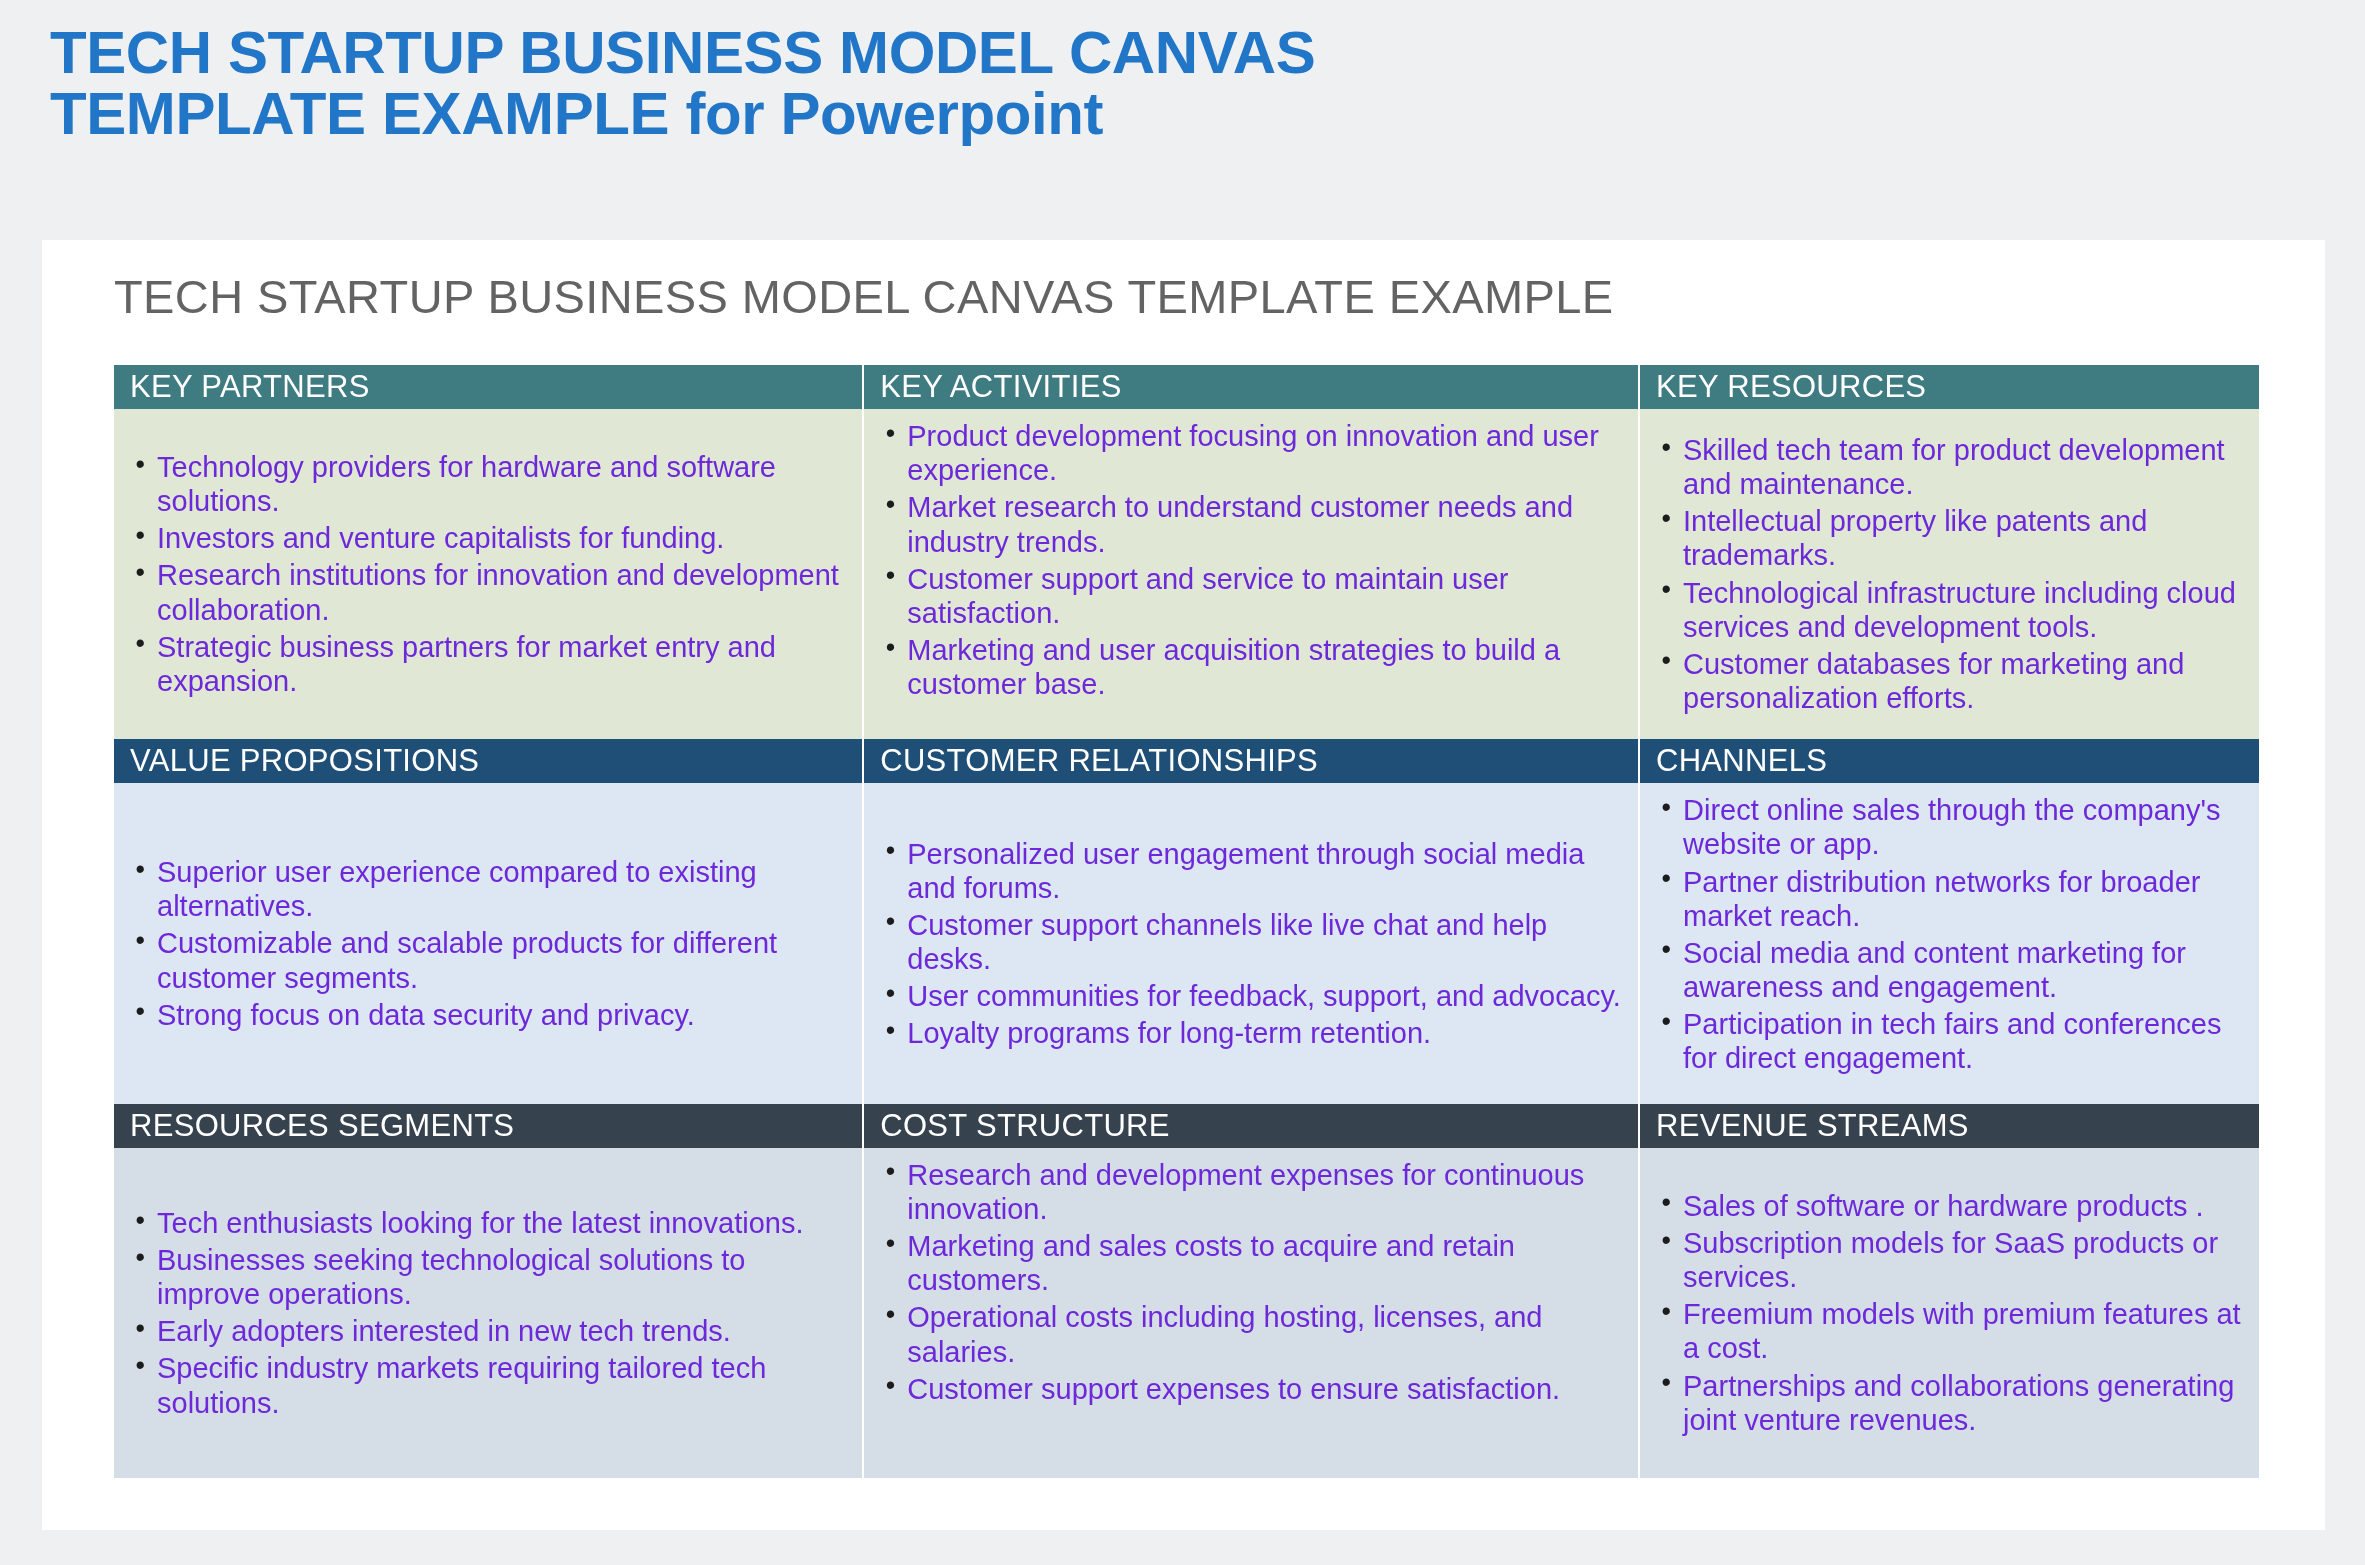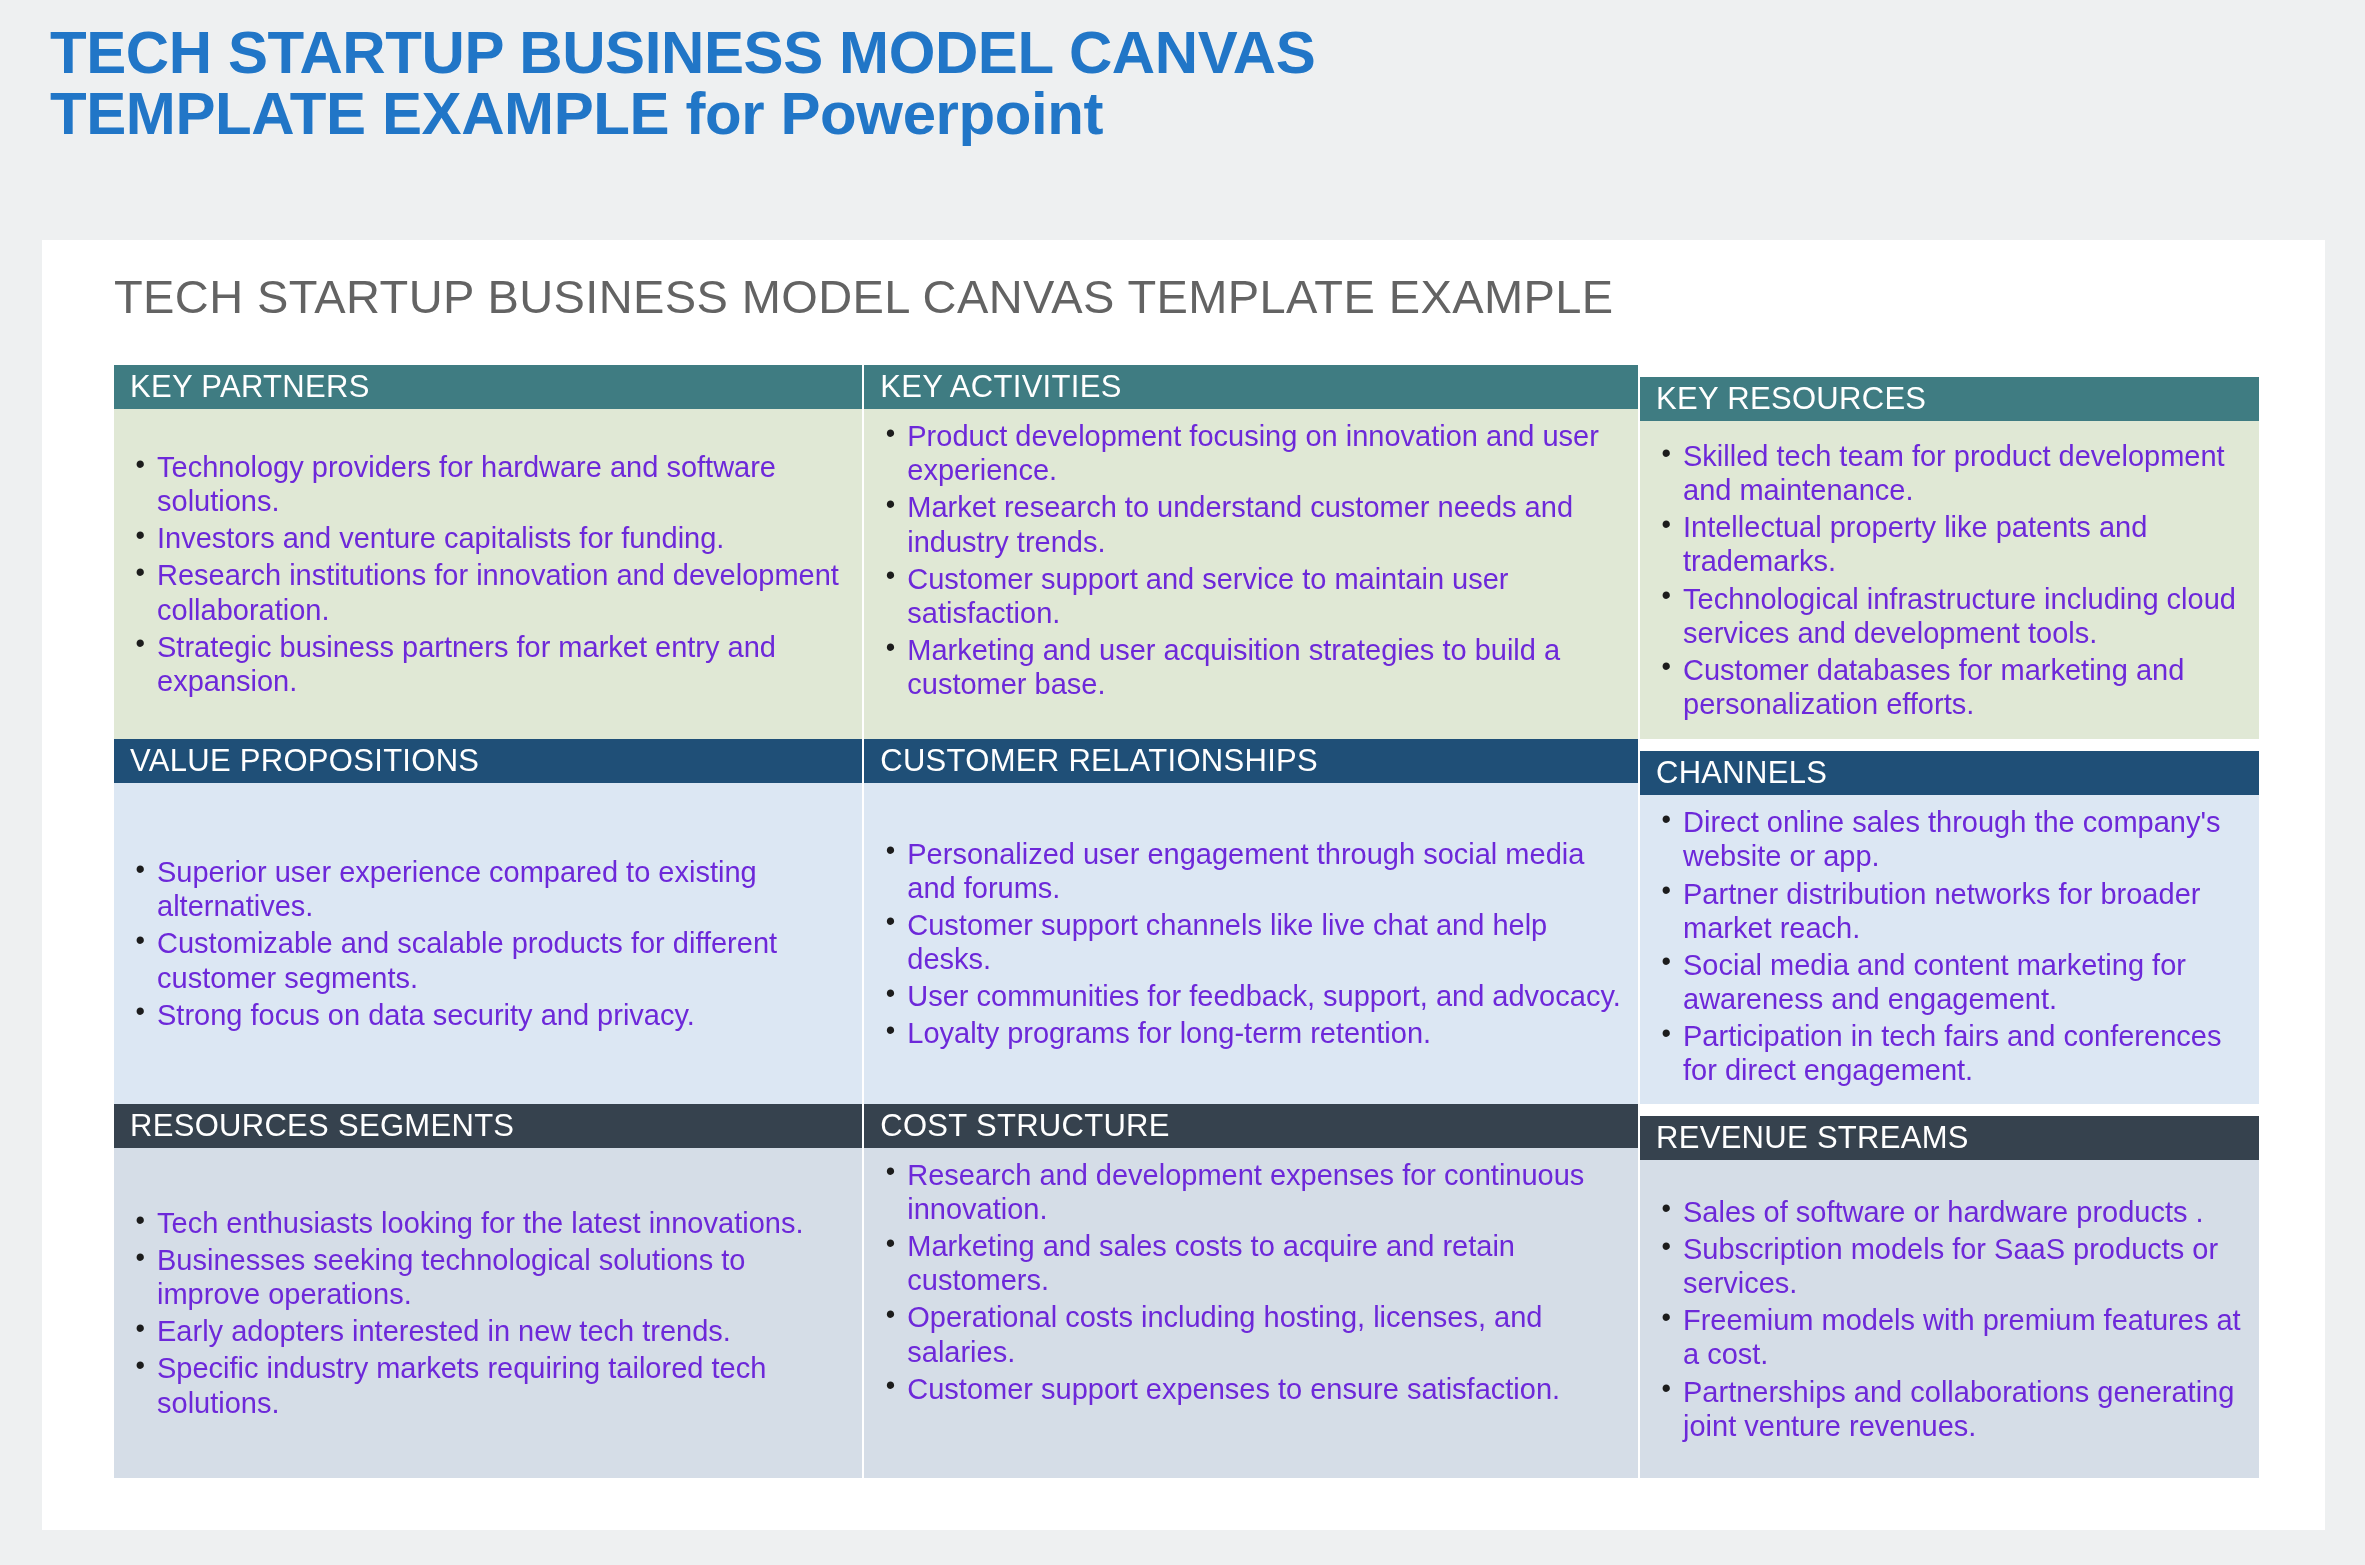--- a/index.html
+++ b/index.html
@@ -77,21 +77,21 @@
   .cell {
     box-sizing: border-box;
     display: flex;
     flex-direction: column;
     border-right: 2.9px solid #ffffff;
     overflow: hidden;
   }
   .cell:last-child { border-right: none; }
   .cell.w-left   { width: 824px; }
   .cell.w-mid    { width: 852px; }
-  .cell.w-right  { width: 680px; margin-top: 12px; }
+  .cell.w-right  { width: 680px; }
 
   .cell-head {
     height: 44px;
     line-height: 44px;
     padding: 0 0 0 16px;
     font-size: 31px;
     color: #ffffff;
     white-space: nowrap;
     letter-spacing: 0.3px;
   }

